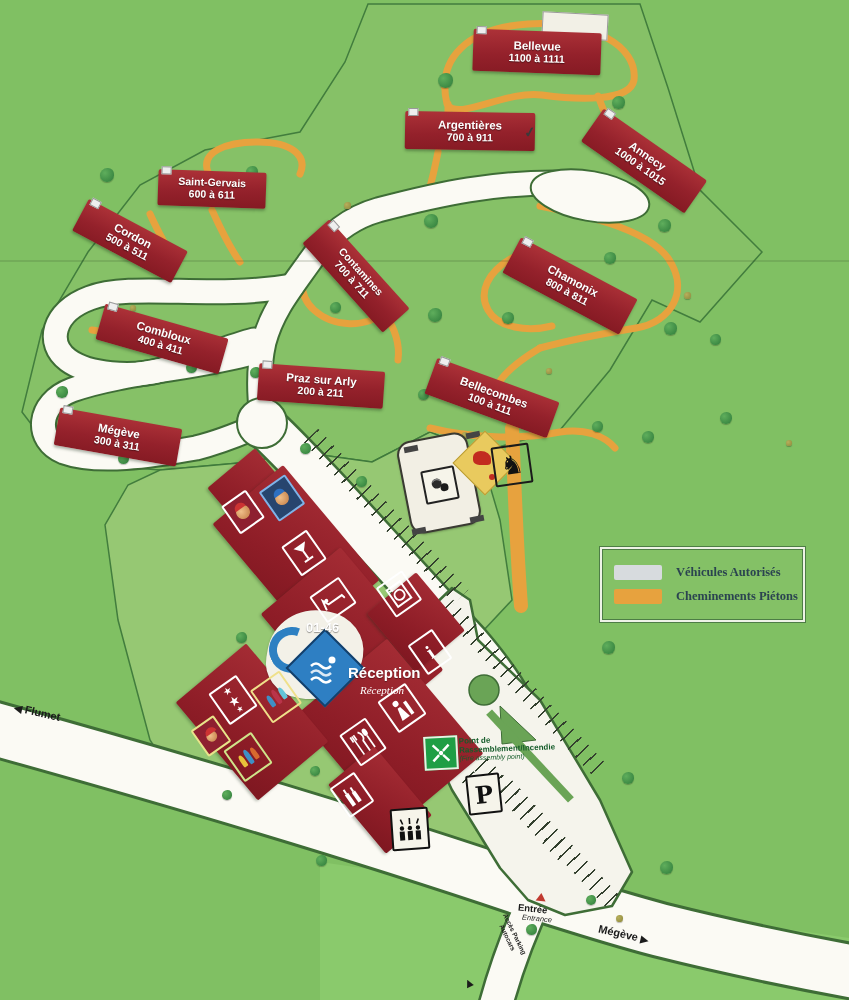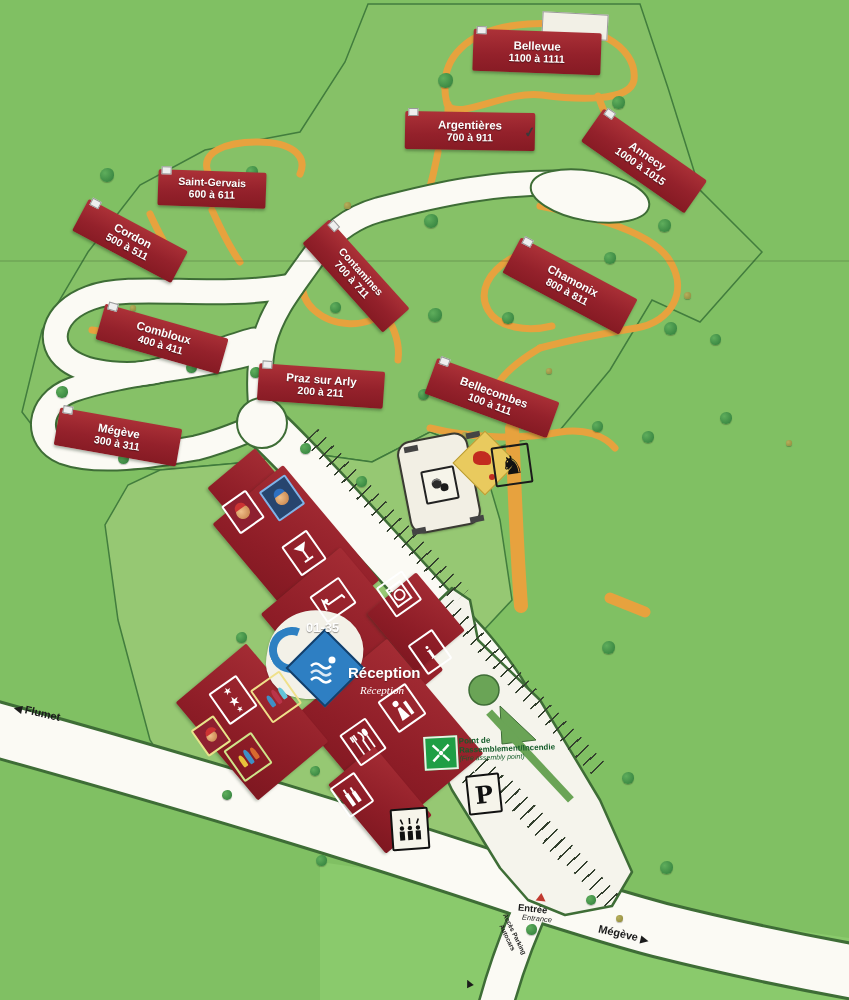--- a/index.html
+++ b/index.html
@@ -306,21 +306,21 @@
   </div>
   <div class="icon" style="left:248px;top:757px;width:30px;height:34px;transform:translate(-50%,-50%) rotate(-35deg);border-color:#cfe48a;">
     <span class="person" style="background:#e8c23a;"></span>
     <span class="person" style="background:#3f8fc4;height:16px;"></span>
     <span class="person" style="background:#d86a2e;"></span>
   </div>
   <div class="icon" style="left:211px;top:736px;width:24px;height:28px;transform:translate(-50%,-50%) rotate(-35deg);border-color:#e8e48a;background:#8e2030;">
       <span class="face" style="width:11px;height:11px;"></span>
     </div>
 
-  <div class="rooms" style="left:306px;top:620px;">01-35</div>
+  <div class="rooms" style="left:306px;top:620px;">01-46</div>
   <div class="rec-big" style="left:348px;top:664px;">Réception</div>
   <div class="rec-sub" style="left:360px;top:684px;">Réception</div>
 
   <div style="position:absolute;left:439px;top:483px;width:68px;height:90px;transform:translate(-50%,-50%) rotate(-11deg);background:#f2efe4;border:2px solid #3a3a32;border-radius:14px;box-shadow:0 1px 2px rgba(0,0,0,.25);"></div>
   <div class="icon dark" style="left:440px;top:485px;width:30px;height:30px;transform:translate(-50%,-50%) rotate(-11deg);border-width:2px;">
     <svg width="22" height="20" viewBox="0 0 22 20">
         <circle cx="8" cy="8" r="5" fill="#2b2b2b"></circle>
         <path d="M4,6 a5,5 0 0 1 8,0" stroke="#888" stroke-width="1.2" fill="none"></path>
         <circle cx="15" cy="13" r="4" fill="#1b1b1b"></circle>
       </svg>
@@ -330,20 +330,30 @@
   <div style="position:absolute;left:412px;top:528px;width:14px;height:6px;transform:rotate(-11deg);background:#444;"></div>
   <div style="position:absolute;left:470px;top:516px;width:14px;height:6px;transform:rotate(-11deg);background:#444;"></div>
 
   <div style="position:absolute;left:485px;top:463px;width:44px;height:44px;transform:translate(-50%,-50%) rotate(45deg);background:#e9ca5e;border:1px solid #b99c34;"></div>
   <div style="position:absolute;left:482px;top:458px;width:18px;height:14px;transform:translate(-50%,-50%);background:#c22b20;border-radius:60% 80% 30% 50%;"></div>
   <div style="position:absolute;left:489px;top:474px;width:6px;height:6px;background:#c22b20;border-radius:50%;"></div>
   <div class="icon" style="left:512px;top:465px;width:34px;height:36px;transform:translate(-50%,-50%) rotate(-8deg);border-color:#1b1b1b;background:transparent;color:#111;font-size:26px;line-height:1;">
       <span>♞</span>
     </div>
 
+  <div class="legend">
+    <div class="legend-row">
+      <span class="swatch" style="background:#d7dbde;"></span>
+      <span class="legend-label">Véhicules Autorisés</span>
+    </div>
+    <div class="legend-row">
+      <span class="swatch" style="background:#e7a23e;"></span>
+      <span class="legend-label">Cheminements Piétons</span>
+    </div>
+  </div>
 
   <div style="position:absolute;left:424px;top:736px;width:30px;height:30px;background:#1f9e45;border:2px solid #e9f2e4;display:flex;align-items:center;justify-content:center;transform:rotate(-3deg);">
     <svg width="20" height="20" viewBox="0 0 20 20">
       <path d="M2,2 L8,8 M18,2 L12,8 M2,18 L8,12 M18,18 L12,12" stroke="#fff" stroke-width="2.4"></path>
       <circle cx="10" cy="10" r="2.2" fill="#fff"></circle>
     </svg>
   </div>
   <div class="asm-txt" style="left:459px;top:735px;width:100px;transform:rotate(-2deg);">
     <div>Point de</div>
     <div>Rassemblement/Incendie</div>

